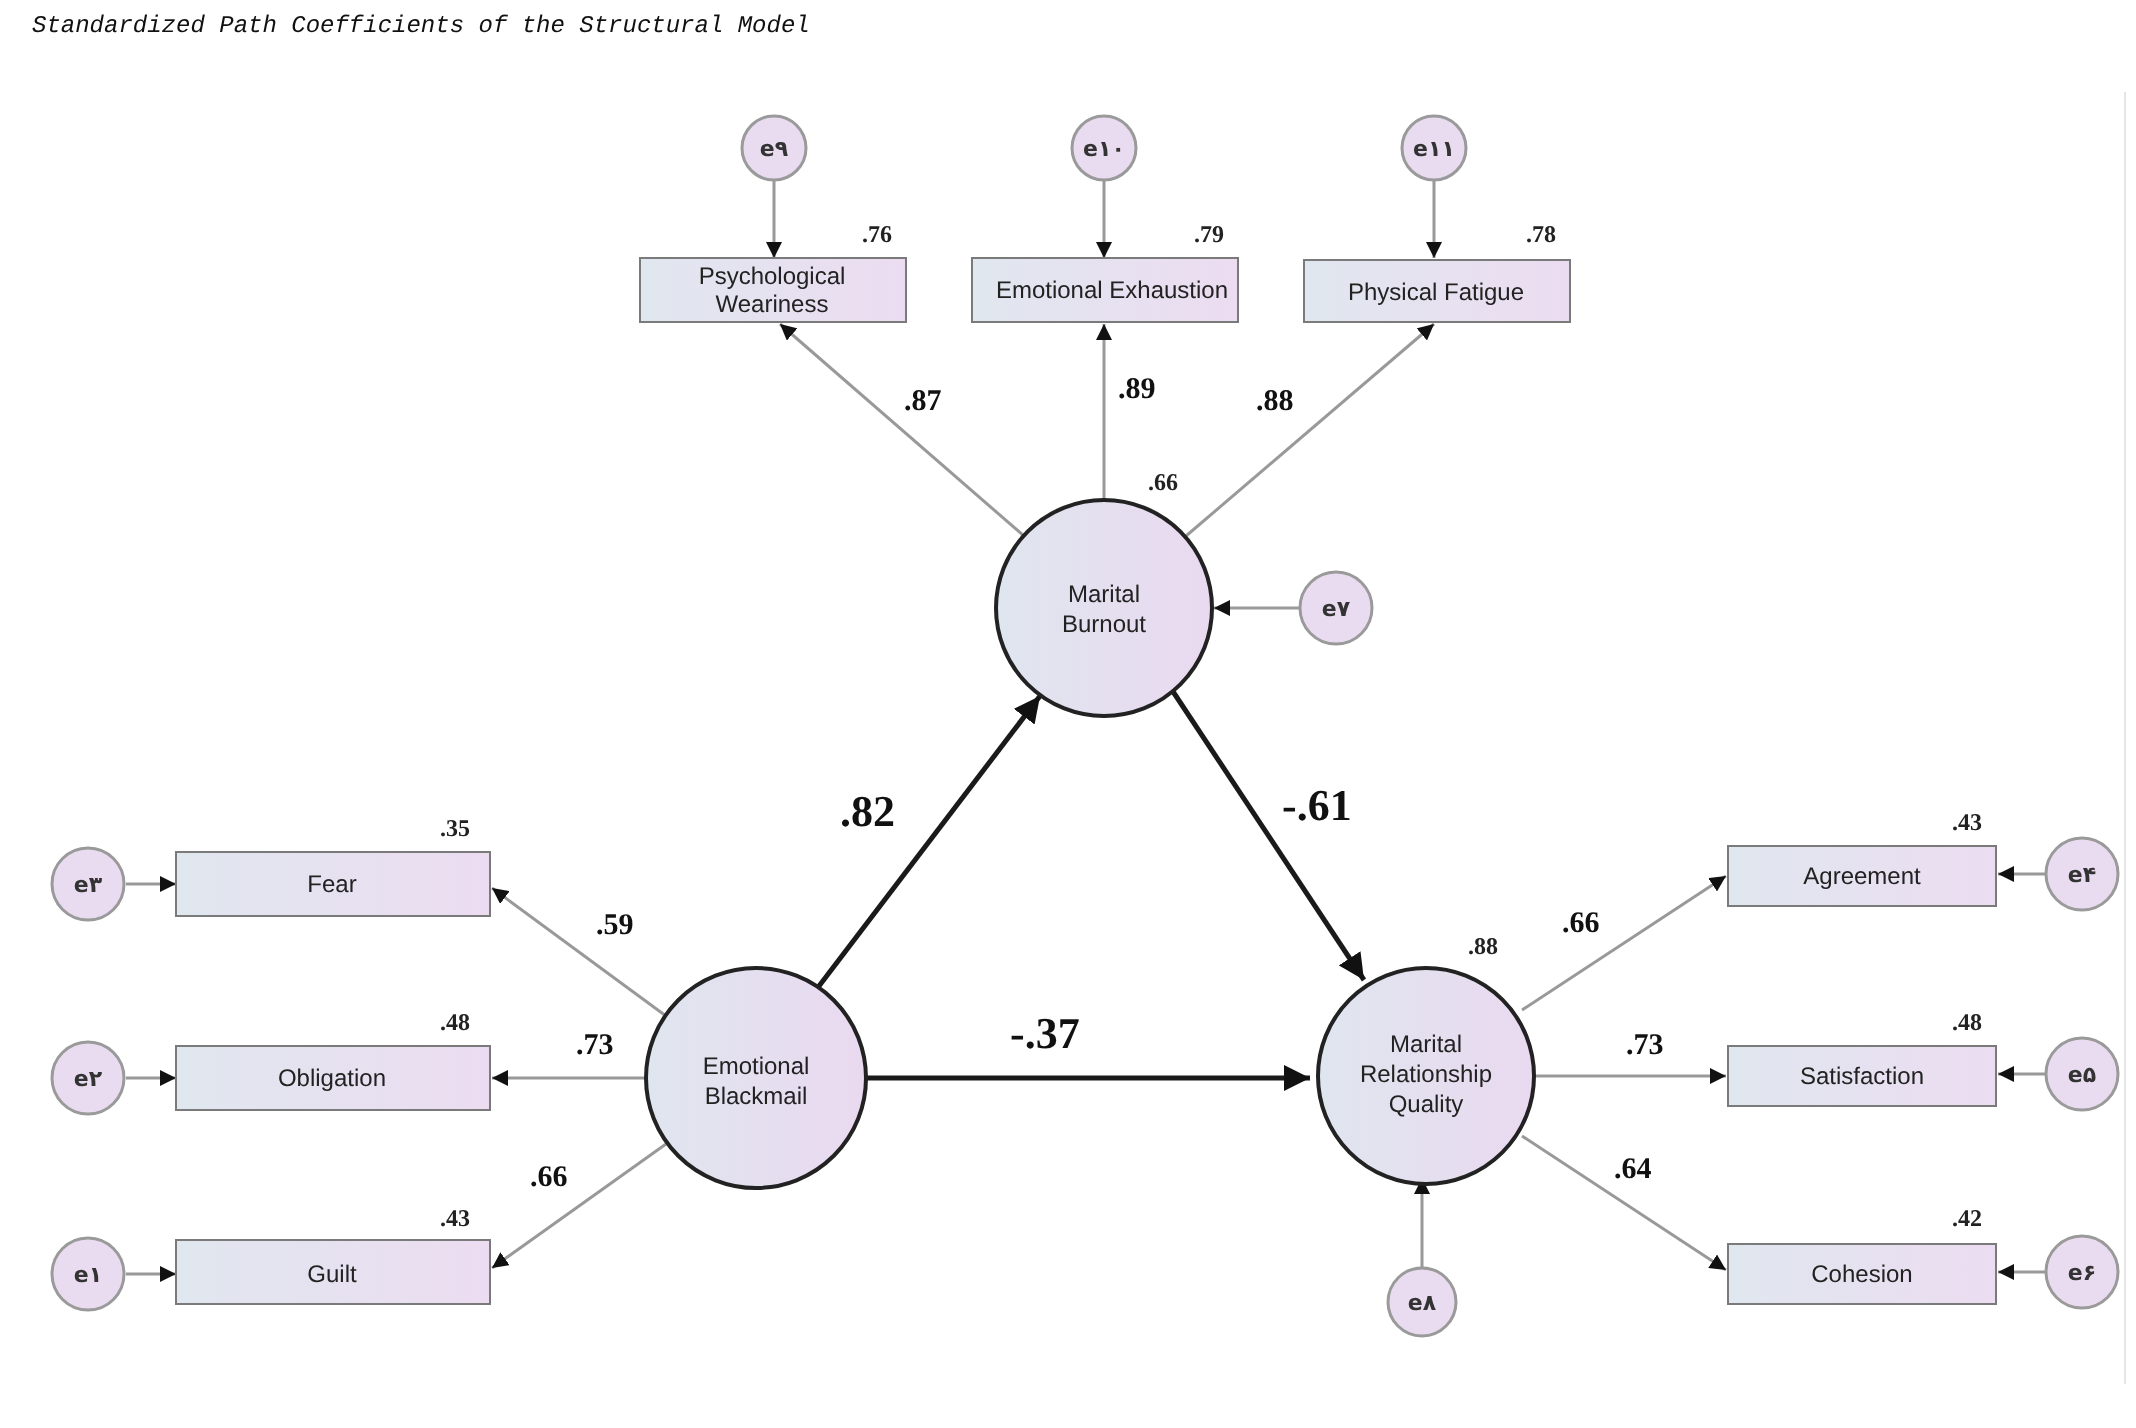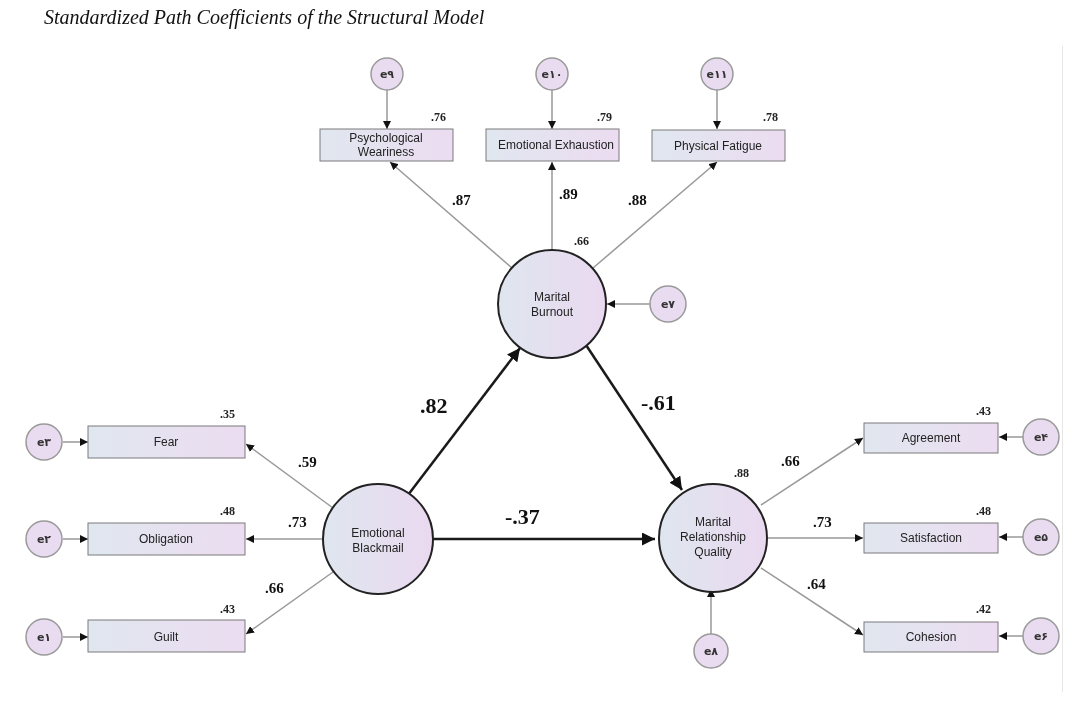--- a/index.html
+++ b/index.html
@@ -1,17 +1,17 @@
 <!DOCTYPE html>
 <html><head>
 <meta charset="utf-8">
 <style>
   html, body { margin:0; padding:0; background:#ffffff; }
   body { width:1068px; height:714px; position:relative; overflow:hidden; font-family:"Liberation Sans", sans-serif; }
-  .title { position:absolute; left:16px; top:6px; font-family:Liberation Serif, serif; font-style:italic; font-size:20px; color:#111;margin-left:28px; }
+  .title { position:absolute; left:16px; top:6px; font-family:Liberation Mono, monospace; font-style:italic; font-size:12px; color:#111; }
   .rightline { position:absolute; left:1062px; top:46px; width:1px; height:646px; background:#e6e6e6; }
   svg { position:absolute; left:0; top:0; }
   .lbl-lat { font-family:"Liberation Sans", sans-serif; font-size:12px; fill:#222; text-anchor:middle; }
   .lbl-obs { font-family:"Liberation Sans", sans-serif; font-size:12px; fill:#222; text-anchor:middle; }
   .lbl-err { font-family:"DejaVu Sans", sans-serif; font-size:11px; font-weight:bold; fill:#333; text-anchor:middle; }
   .coef { font-family:"Liberation Serif", serif; font-weight:bold; fill:#111; }
   .coef-s { font-size:15px; }
   .coef-l { font-size:22px; }
   .r2 { font-family:"Liberation Serif", serif; font-weight:bold; font-size:12px; fill:#222; }
 </style>

